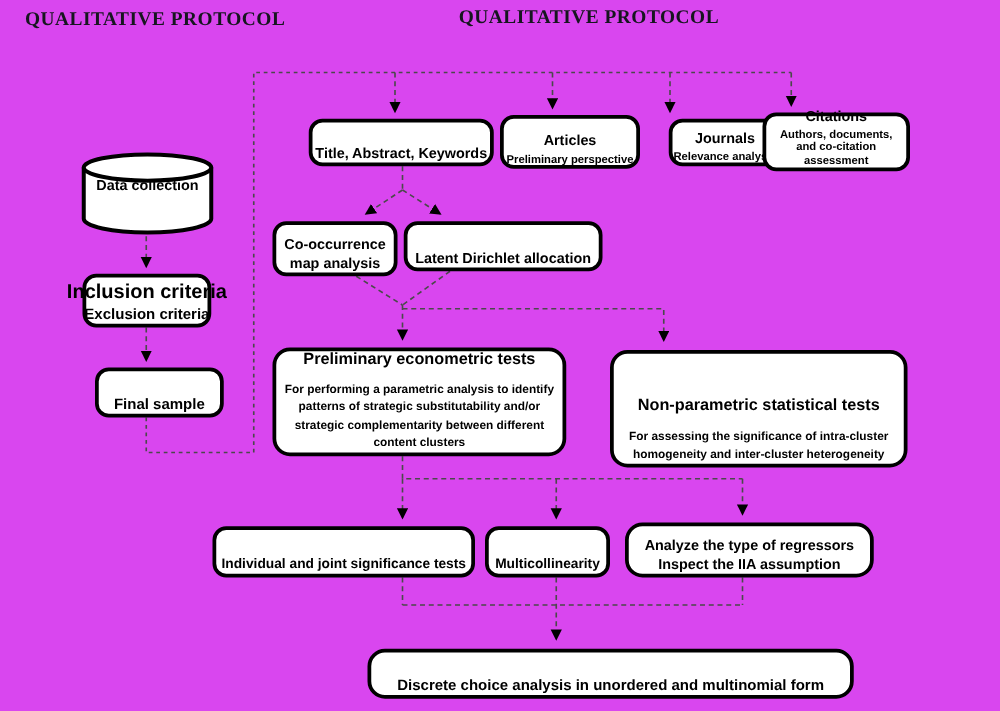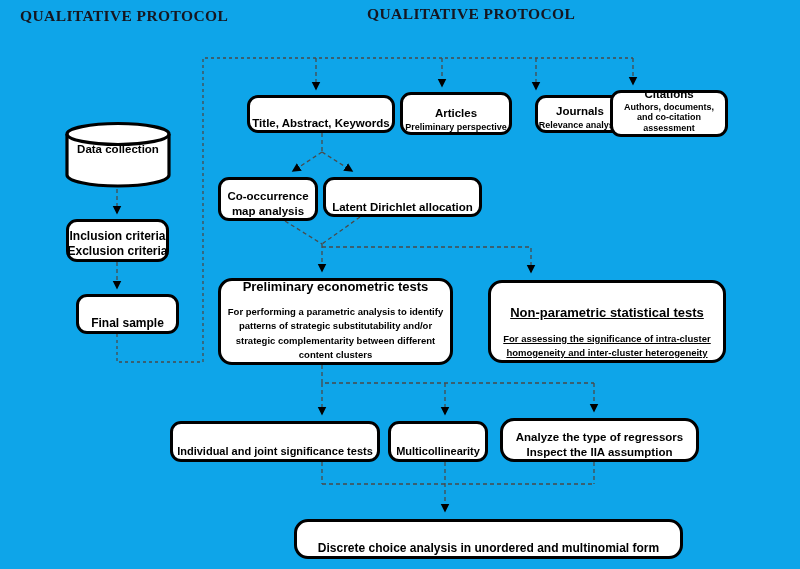--- a/index.html
+++ b/index.html
@@ -1,17 +1,17 @@
 <!DOCTYPE html>
 <html><head>
 <meta charset="utf-8">
 <style>
   html,body{margin:0;padding:0;background:#ffffff;}
   #canvas{
-    position:relative;width:800px;height:569px;background:#0ea5e9;overflow:hidden;
+    position:relative;width:800px;height:569px;background:#d946ef;overflow:hidden;
     font-family:"Liberation Sans",sans-serif;color:#000;
   }
   .hdr{
     position:absolute;font-family:"Liberation Serif",serif;font-weight:700;
     font-size:15.5px;letter-spacing:.4px;color:#16161f;white-space:nowrap;
   }
   #connectors{position:absolute;left:0;top:0;}
   .node{
     position:absolute;background:#fff;border:3px solid #000;border-radius:11px;
     display:flex;flex-direction:column;align-items:center;justify-content:flex-end;
@@ -79,21 +79,21 @@
 
   <div id="cyl">
     <svg width="108" height="68">
       <path d="M3,13 L3,54 A51,11 0 0 0 105,54 L105,13" fill="#fff" stroke="#000" stroke-width="3.2"></path>
       <ellipse cx="54" cy="13" rx="51" ry="10.5" fill="#fff" stroke="#000" stroke-width="3.2"></ellipse>
     </svg>
     <div id="cyl-label">Data collection</div>
   </div>
 
   <div class="node" style="left:66px;top:219px;width:103px;height:43px;">
-    <div class="lbl" style="font-size:12px;">Inclusion criteria</div>
+    <div class="lbl" style="font-size:16px;">Inclusion criteria</div>
     <div class="lbl" style="font-size:12px;">Exclusion criteria</div>
   </div>
 
   <div class="node" style="left:76px;top:294px;width:103px;height:40px;">
     <div class="lbl" style="font-size:12px;">Final sample</div>
   </div>
 
   <div class="node" style="left:247px;top:95px;width:148px;height:38px;">
     <div class="lbl">Title, Abstract, Keywords</div>
   </div>
@@ -119,21 +119,21 @@
 
   <div class="node" style="left:323px;top:177px;width:159px;height:40px;">
     <div class="lbl">Latent Dirichlet allocation</div>
   </div>
 
   <div class="node thick" style="left:218px;top:278px;width:235px;height:87px;">
     <div class="bigtitle">Preliminary econometric tests</div>
     <div class="bigsub">For performing a parametric analysis to identify patterns of strategic substitutability and/or strategic complementarity between different content clusters</div>
   </div>
 
-  <div class="node thick" style="left:488px;top:280px;width:238px;height:83px;text-decoration:underline;">
+  <div class="node thick" style="left:488px;top:280px;width:238px;height:94px;">
     <div class="bigtitle">Non-parametric statistical tests</div>
     <div class="bigsub">For assessing the significance of intra-cluster homogeneity and inter-cluster heterogeneity</div>
   </div>
 
   <div class="node" style="left:170px;top:421px;width:210px;height:41px;">
     <div class="lbl" style="font-size:11px;">Individual and joint significance tests</div>
   </div>
 
   <div class="node" style="left:388px;top:421px;width:100px;height:41px;">
     <div class="lbl" style="font-size:11px;">Multicollinearity</div>

